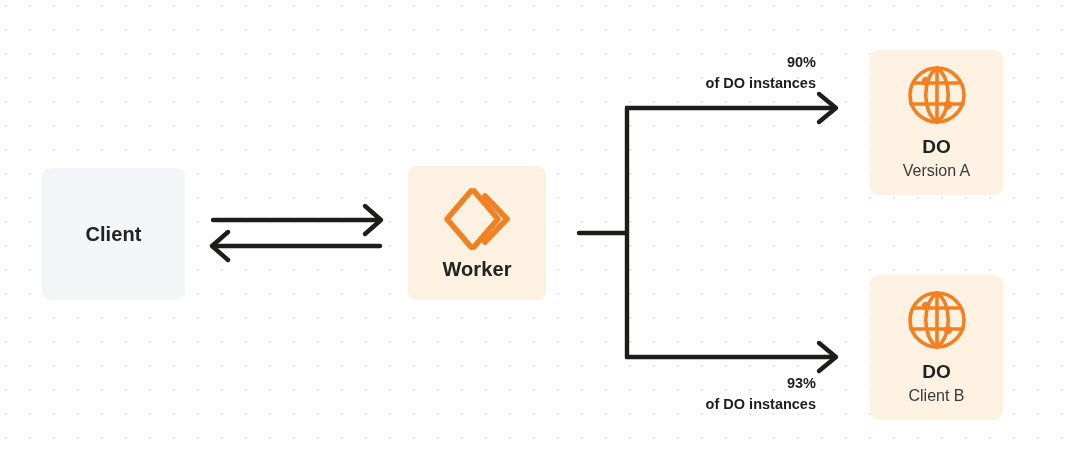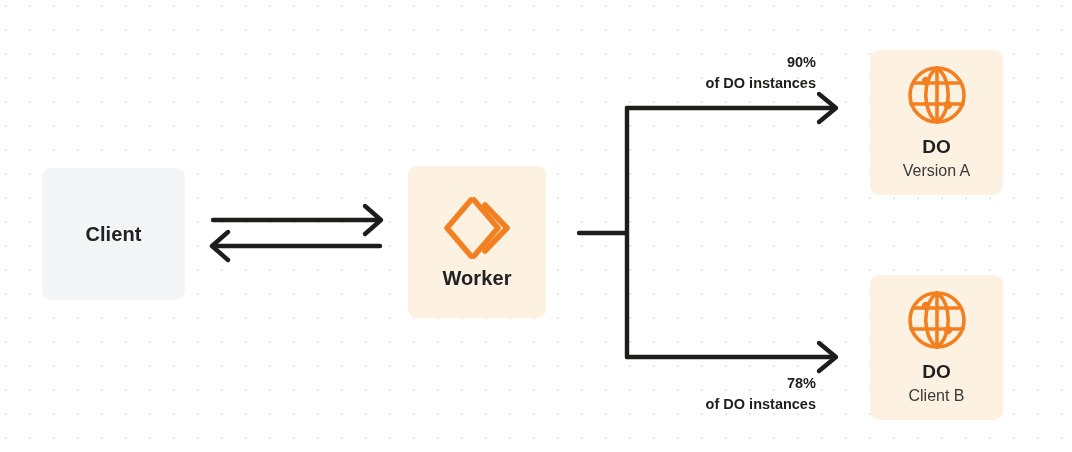--- a/index.html
+++ b/index.html
@@ -36,21 +36,21 @@
     left: 42px;
     top: 168px;
     width: 143px;
     height: 132px;
     background: #f4f5f7;
   }
   .node-worker {
     left: 408px;
     top: 166px;
     width: 138px;
-    height: 152px;
+    height: 134px;
     background: #fdf1e2;
   }
   .node-do-a {
     left: 870px;
     top: 50px;
     width: 133px;
     height: 145px;
     background: #fdf1e2;
   }
   .node-do-b {
@@ -215,17 +215,17 @@
     <div class="node-title-do">DO</div>
     <div class="node-sub">Client B</div>
   </div>
 
   <div class="edge-label edge-label-top">
     <div>90%</div>
     <div>of DO instances</div>
   </div>
 
   <div class="edge-label edge-label-bottom">
-    <div>78%</div>
+    <div>93%</div>
     <div>of DO instances</div>
   </div>
 
 </div>
 
 </body></html>

